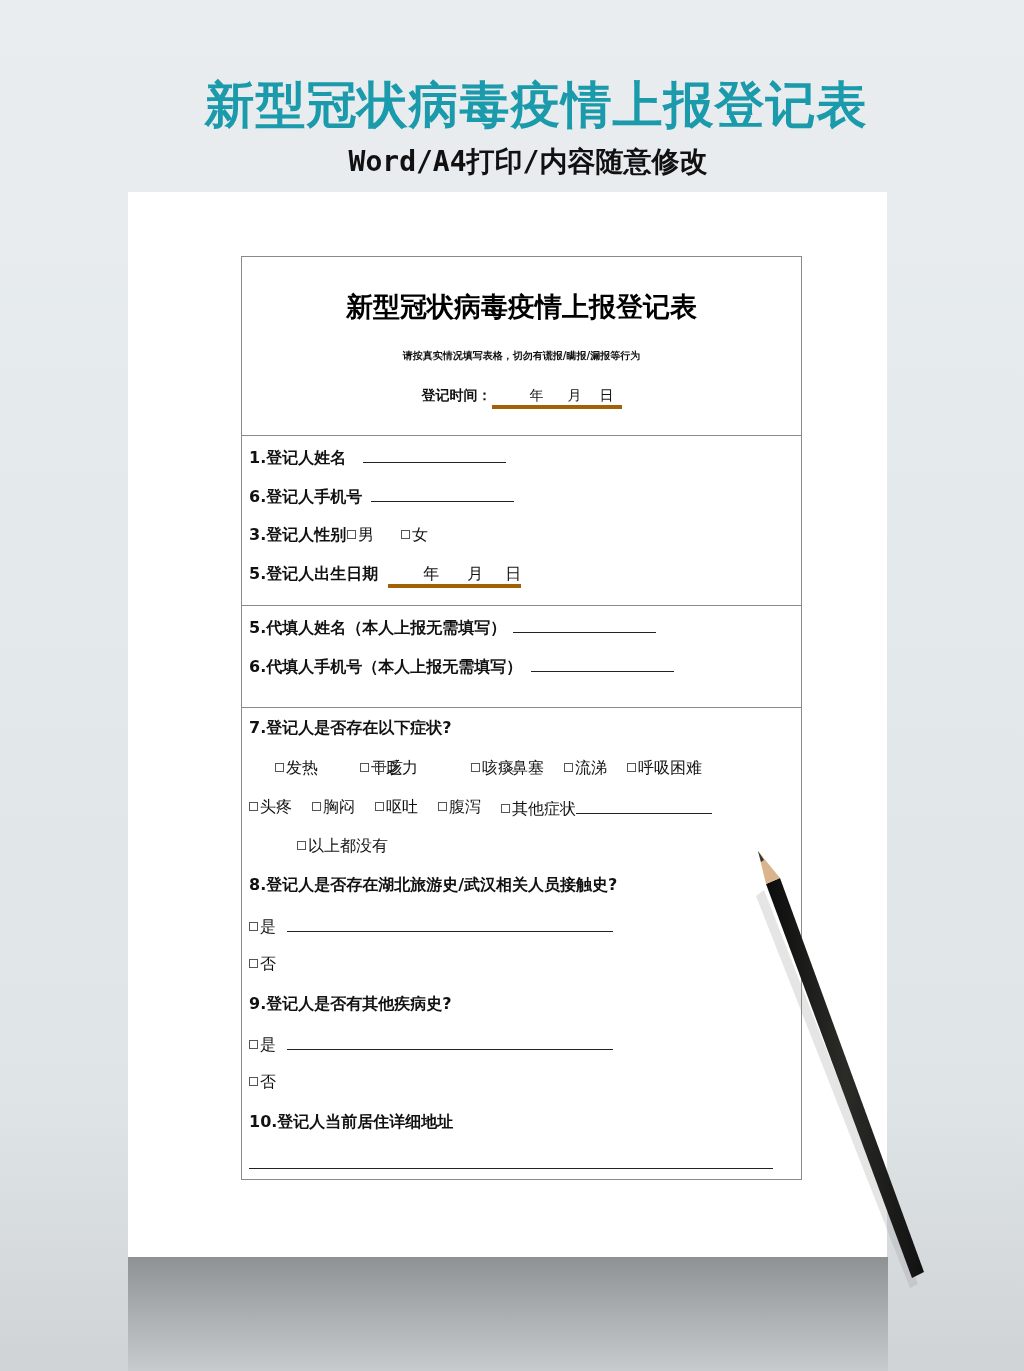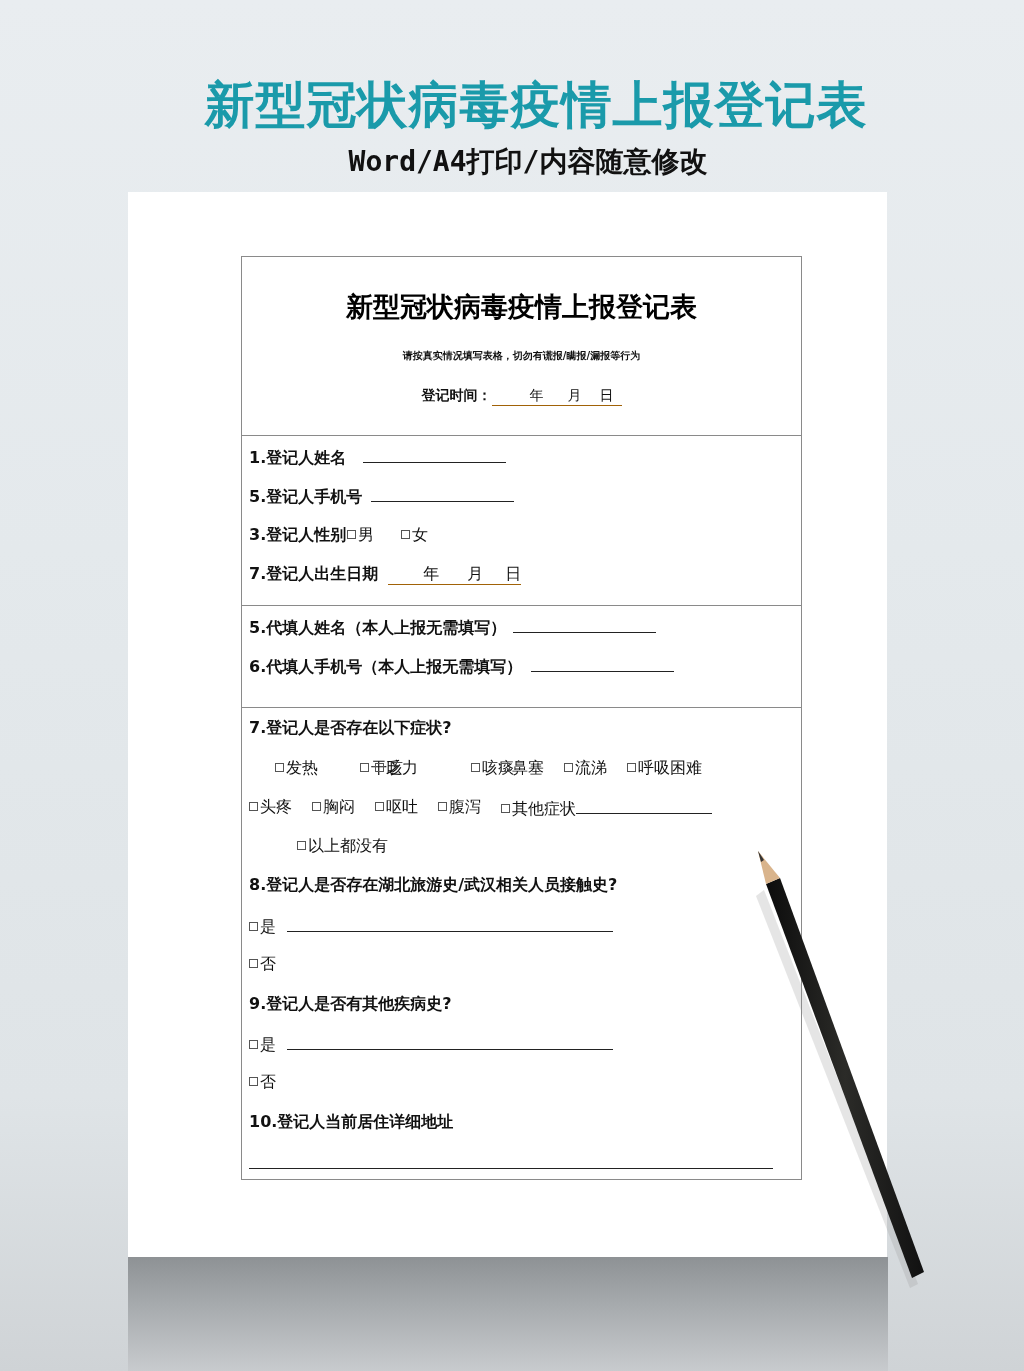--- a/index.html
+++ b/index.html
@@ -39,21 +39,21 @@
   }
   .form-note {
     position:absolute; left:0; top:92px; width:100%; text-align:center;
     font-size:10px; font-weight:bold;
   }
   .form-date {
     position:absolute; left:0; top:130px; width:100%; text-align:center;
     font-size:14px; font-weight:bold;
   }
   .uline { display:inline-block; border-bottom:1px solid #222; height:16px; vertical-align:baseline; }
-  .date-line { display:inline-block; border-bottom:1px solid #a16207; font-weight:normal; }
+  .date-line { display:inline-block; border-bottom:4px solid #a16207; font-weight:normal; }
   .date-line span { display:inline-block; }
   .row { position:absolute; left:7px; font-size:16px; white-space:nowrap; line-height:20px; }
   .q { font-weight:bold; }
   .opt { font-weight:normal; display:inline-block; position:absolute; }
   .cb {
     display:inline-block; width:7px; height:7px; border:1px solid #555;
     margin-right:2px; vertical-align:1px; cursor:pointer;
   }
 </style>
 </head>
@@ -74,30 +74,30 @@
       <span>登记时间：</span><span class="date-line"><span style="width:38px"></span><span>年</span><span style="width:24px"></span><span>月</span><span style="width:18px"></span><span>日</span><span style="width:8px"></span></span>
     </div>
   </div>
 
   <div class="sec" style="top:179px; height:170px;">
     <div class="row" style="top:10px;">
       <span class="q">1.登记人姓名</span>
       <span class="uline" style="width:143px; margin-left:12px;"></span>
     </div>
     <div class="row" style="top:49px;">
-      <span class="q">5.登记人手机号</span>
+      <span class="q">6.登记人手机号</span>
       <span class="uline" style="width:143px; margin-left:4px;"></span>
     </div>
     <div class="row" style="top:89px;">
       <span class="q">3.登记人性别</span>
       <span class="opt" style="left:98px; top:0;"><span class="cb"></span><span>男</span></span>
       <span class="opt" style="left:152px; top:0;"><span class="cb"></span><span>女</span></span>
     </div>
     <div class="row" style="top:128px;">
-      <span class="q">7.登记人出生日期</span>
+      <span class="q">5.登记人出生日期</span>
       <span class="date-line" style="margin-left:5px;"><span style="width:35px"></span><span>年</span><span style="width:28px"></span><span>月</span><span style="width:22px"></span><span>日</span></span>
     </div>
   </div>
 
   <div class="sec" style="top:349px; height:102px;">
     <div class="row" style="top:10px;">
       <span class="q">5.代填人姓名（本人上报无需填写）</span>
       <span class="uline" style="width:143px; margin-left:2px;"></span>
     </div>
     <div class="row" style="top:49px;">

